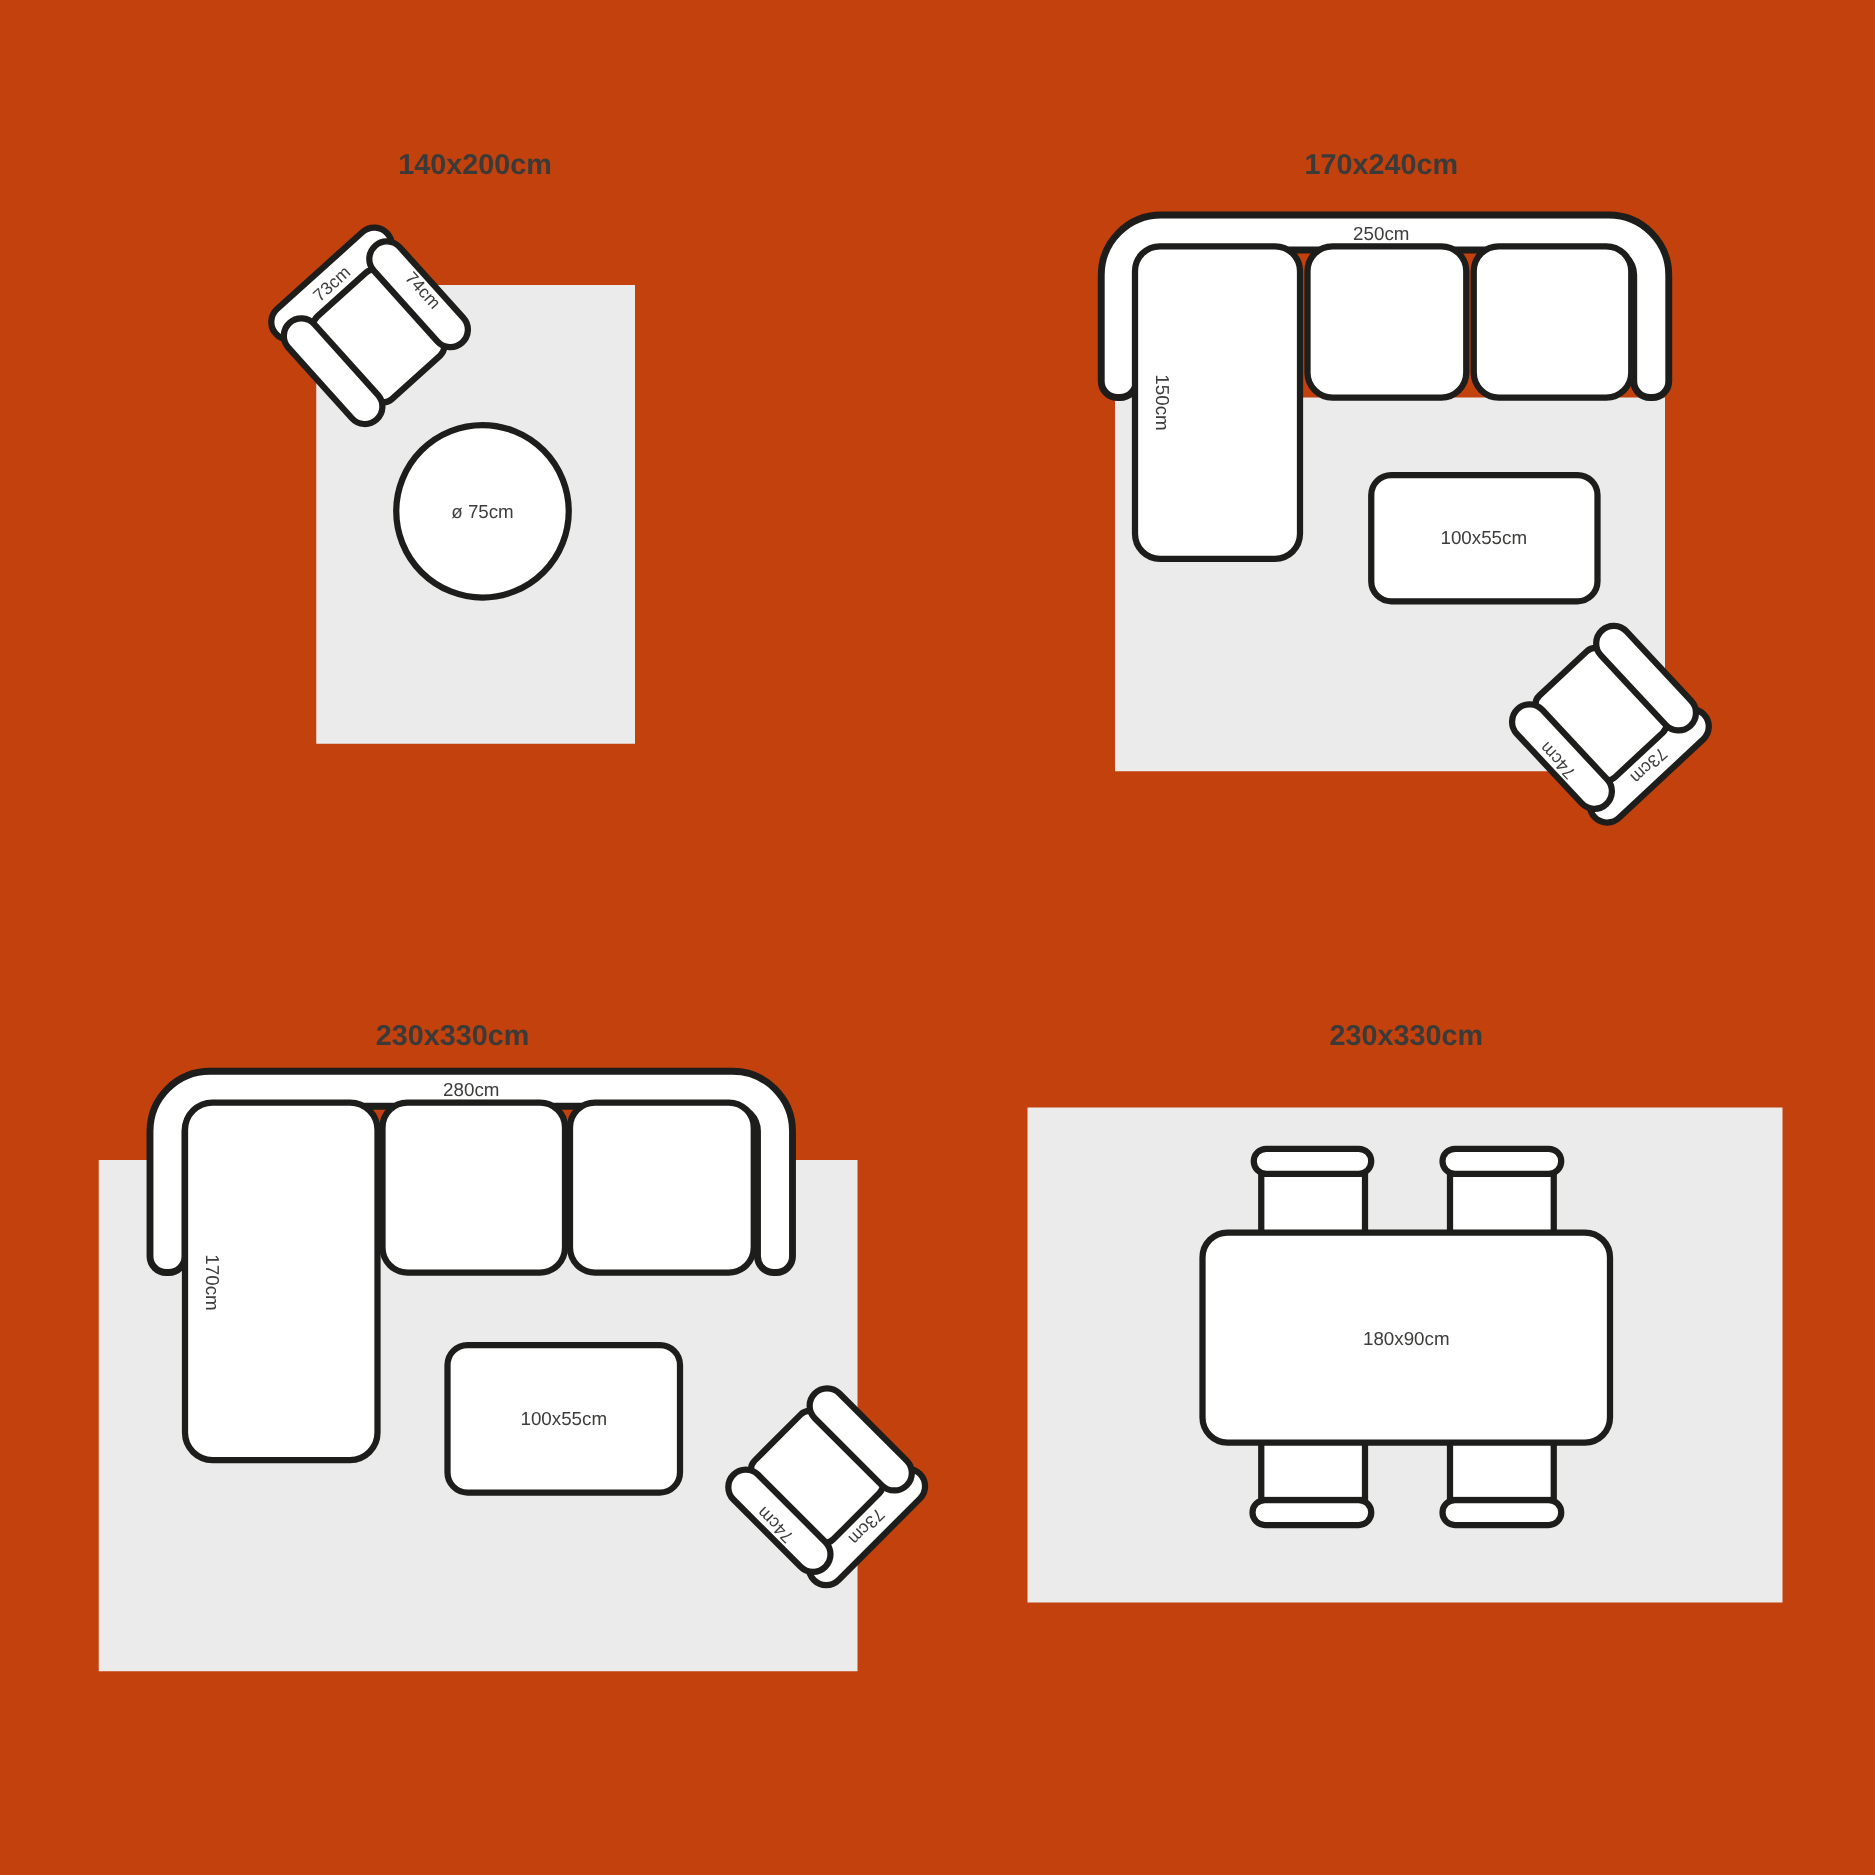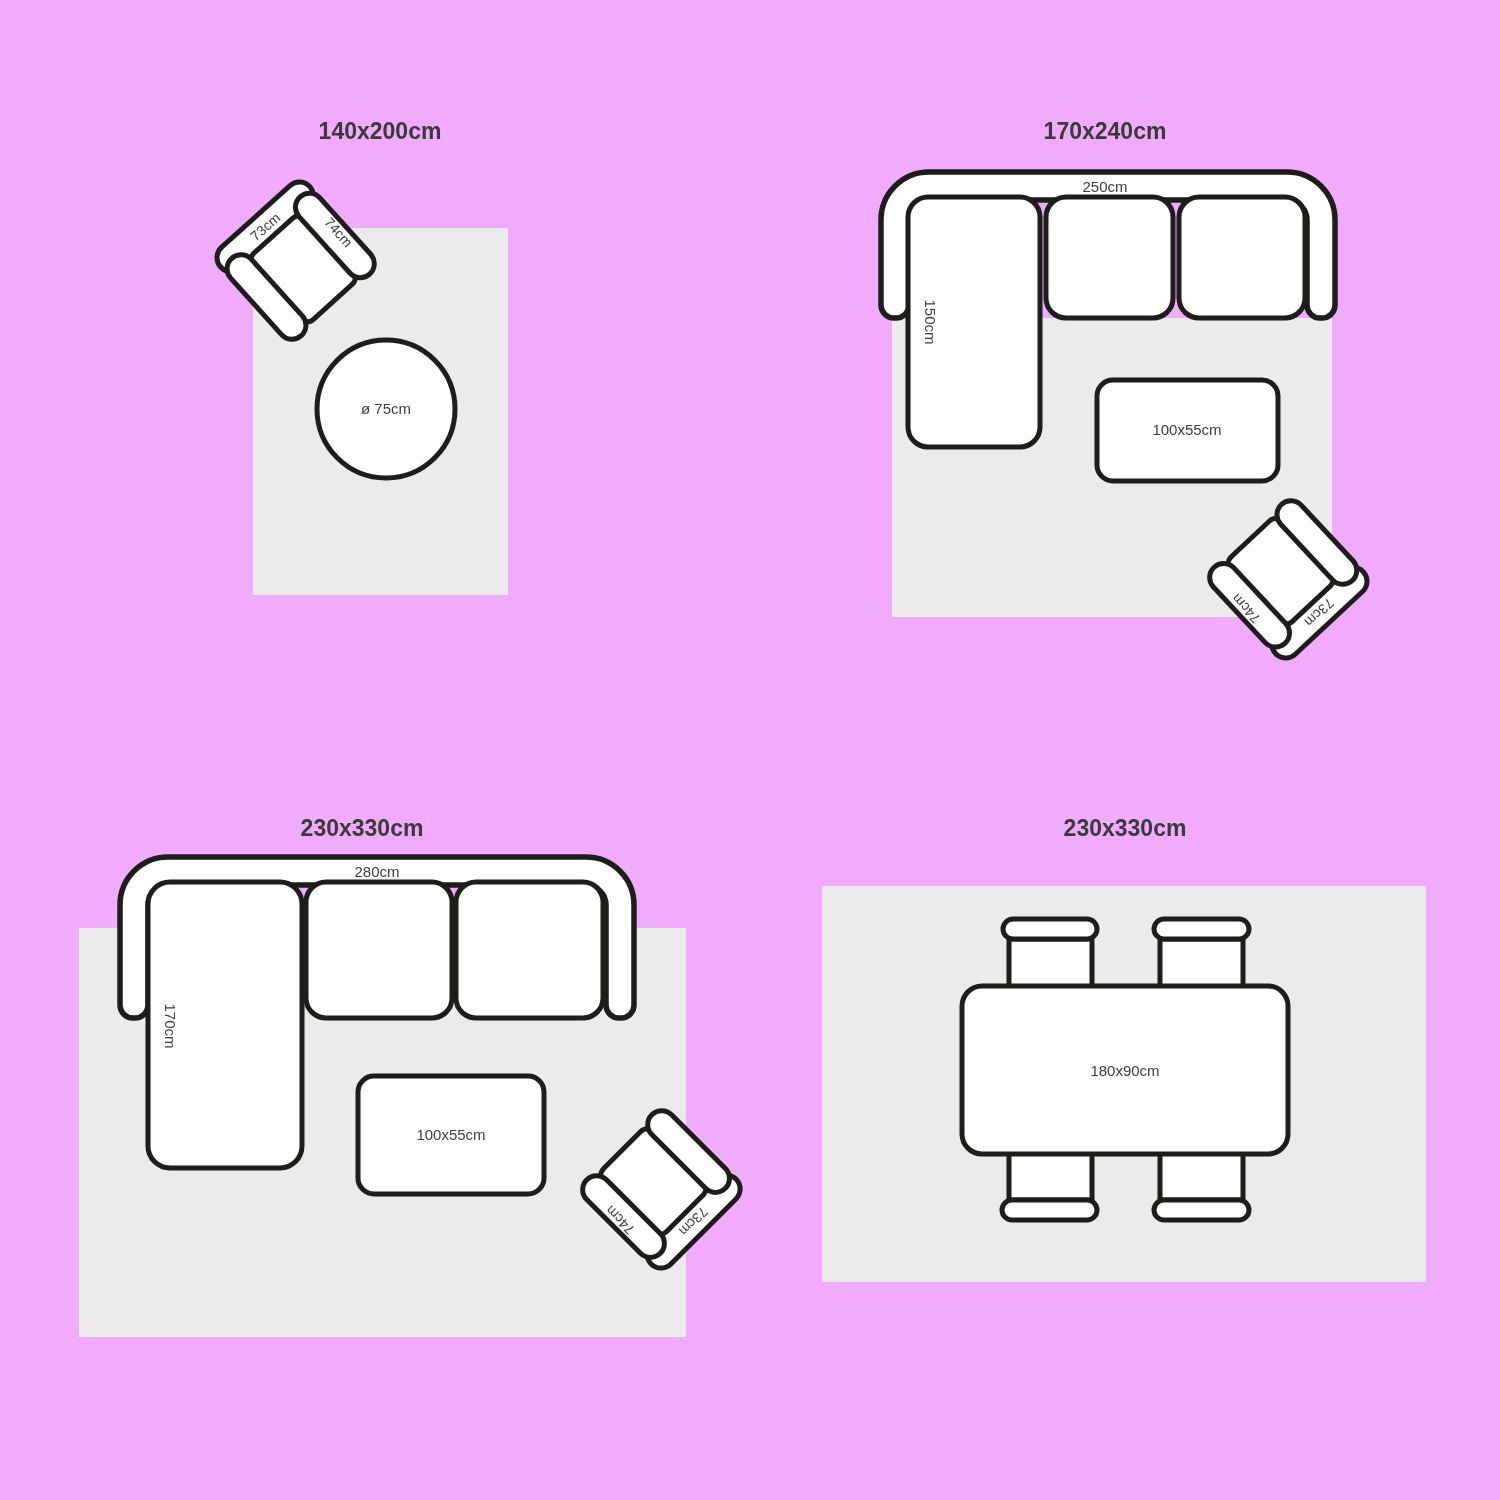--- a/index.html
+++ b/index.html
@@ -4,21 +4,21 @@
 <style>
   html, body {
     margin: 0;
     padding: 0;
     background: #ffffff;
   }
   .canvas {
     position: relative;
     width: 1500px;
     height: 1500px;
-    background: #f0abfc;
+    background: #c2410c;
     font-family: "Liberation Sans", sans-serif;
     overflow: hidden;
   }
   svg { display: block; }
   .rug   { fill: #ebebeb; stroke: none; }
   .shape { fill: #ffffff; stroke: #1d1d1b; stroke-width: 5; }
   .frame { fill: #ffffff; stroke: #1d1d1b; stroke-width: 5.5; }
   .ttl {
     font-family: "Liberation Sans", sans-serif;
     font-size: 23px;

